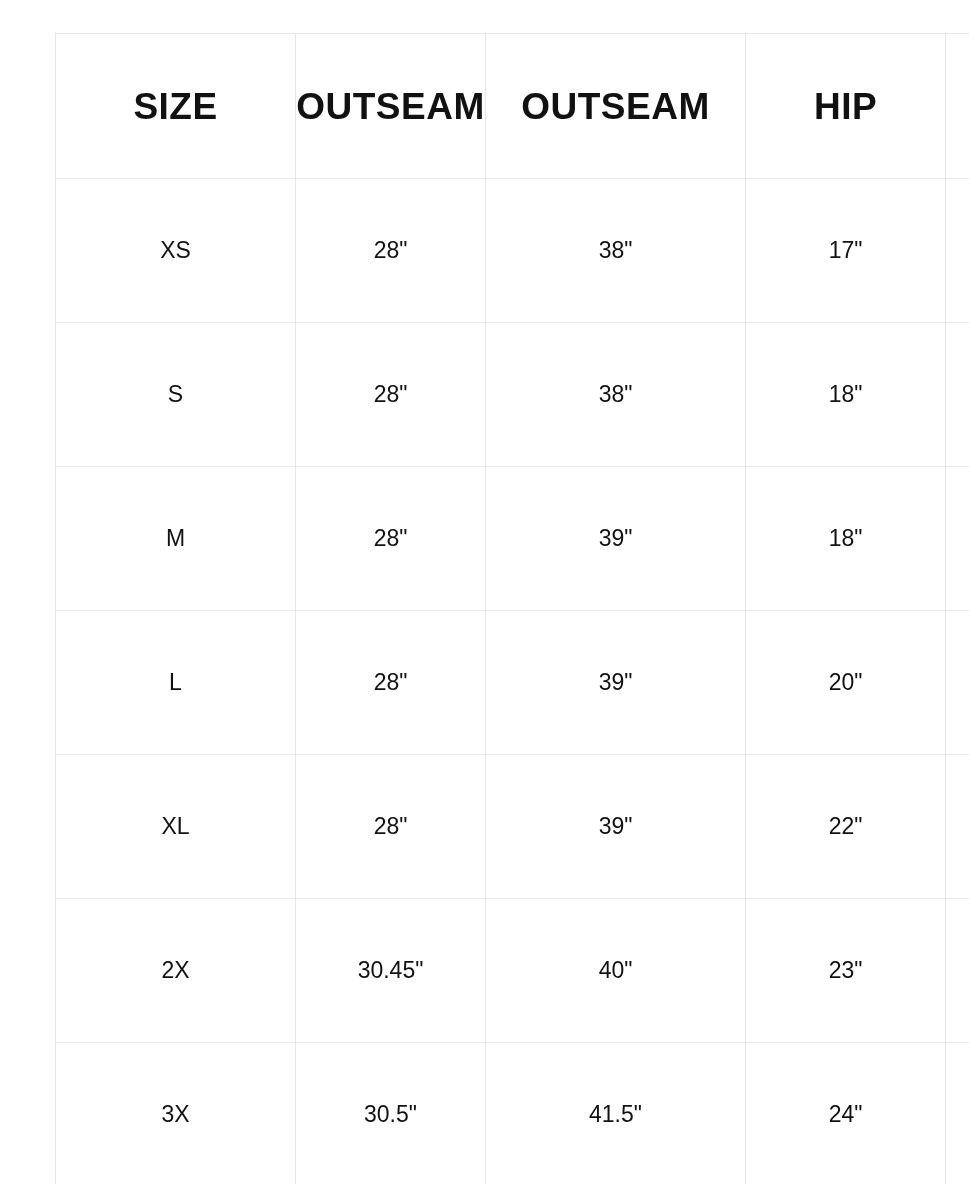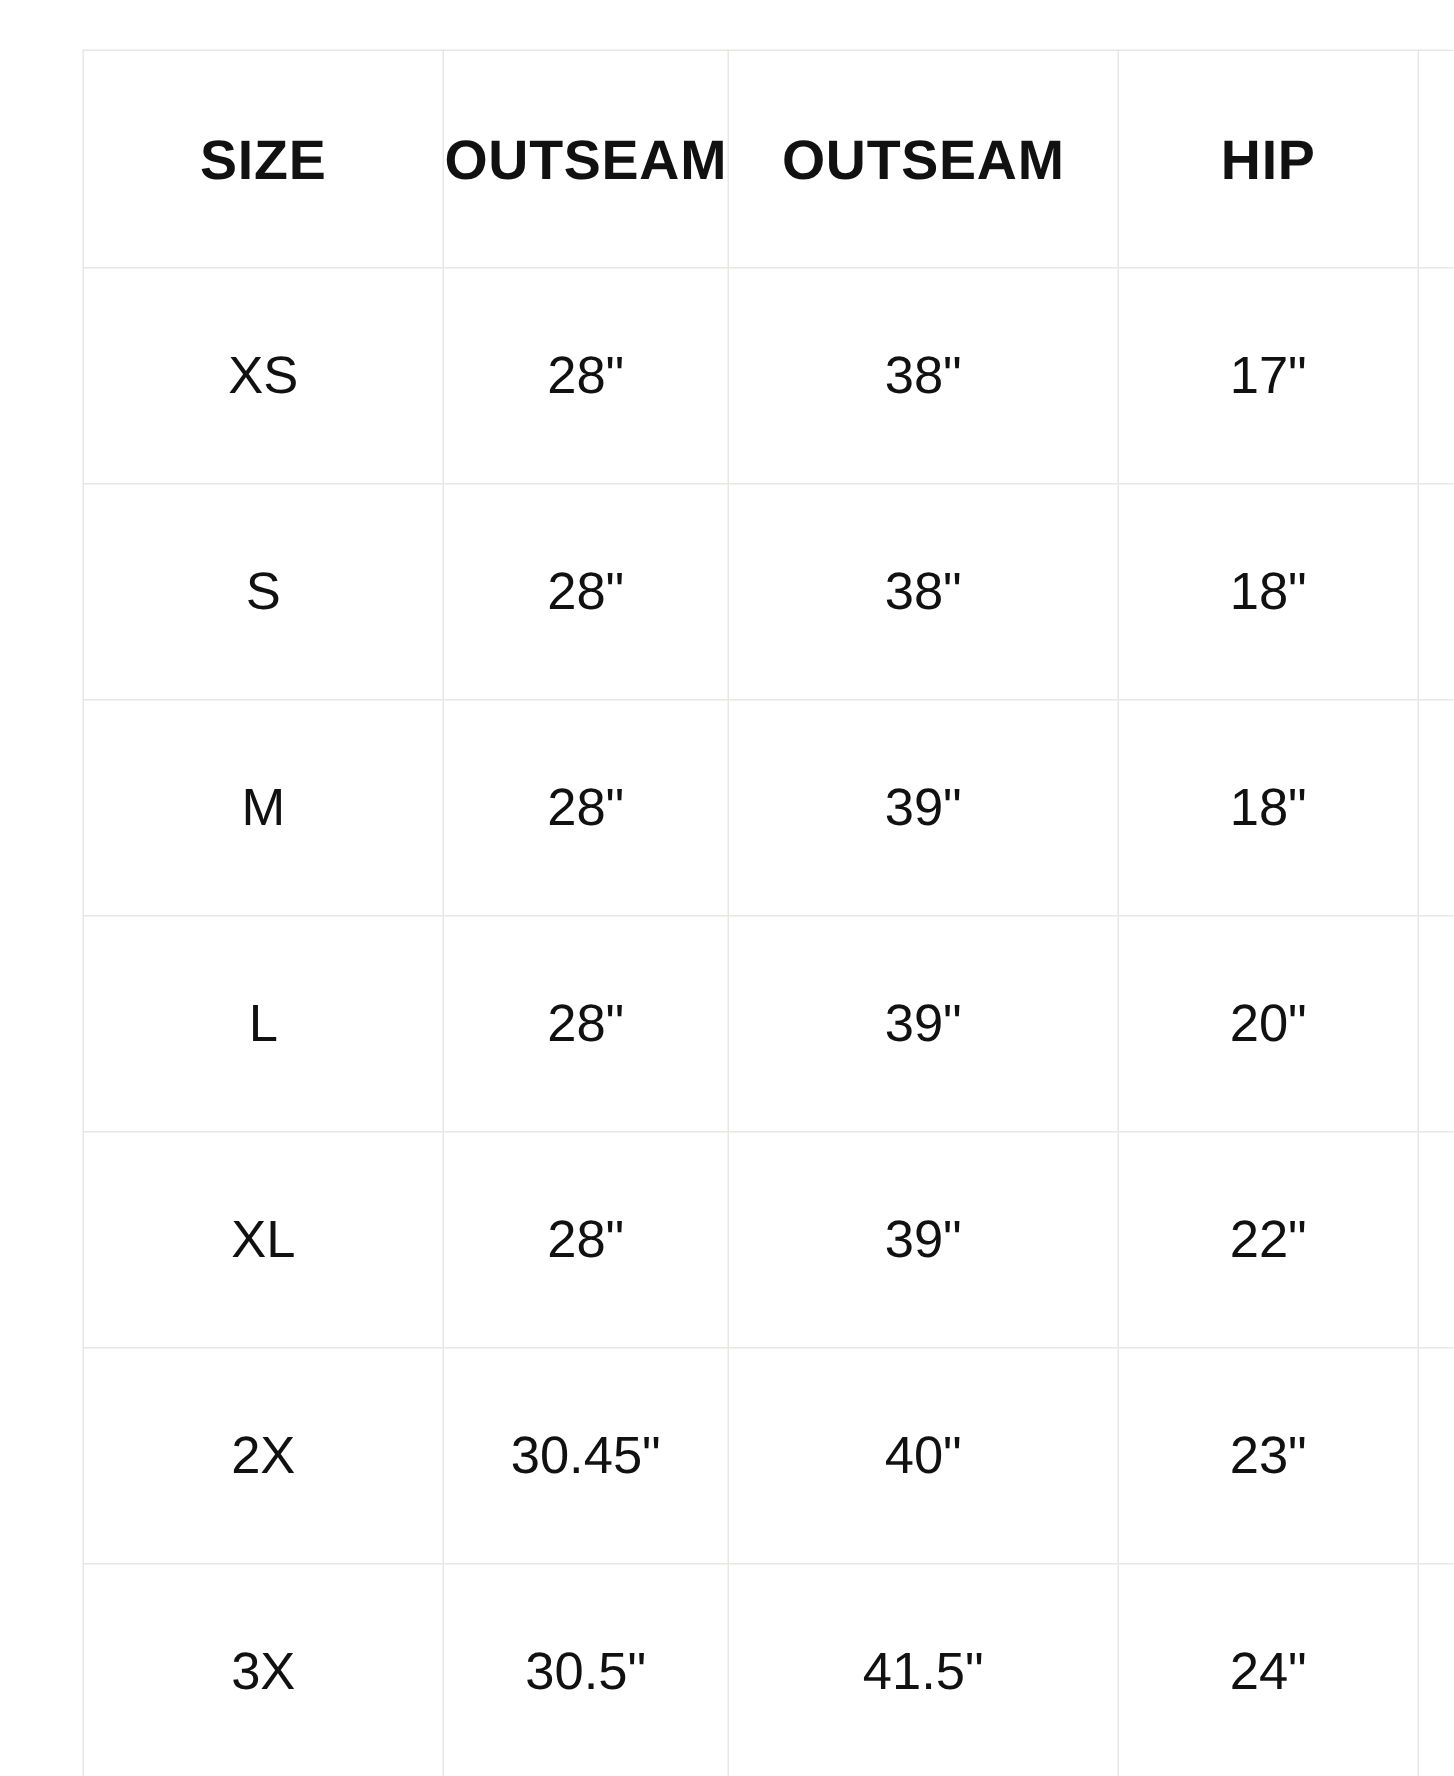--- a/index.html
+++ b/index.html
@@ -51,21 +51,21 @@
   table.size-chart thead th {
     height: 144px;
     font-weight: 700;
     font-size: 37px;
     letter-spacing: 0.5px;
     color: #111111;
   }
   table.size-chart tbody td {
     height: 143px;
     font-weight: 400;
-    font-size: 35px;
+    font-size: 23px;
     color: #111111;
   }
   .cell-txt {
     display: block;
     line-height: 1;
   }
 </style>
 </head>
 <body>
 

